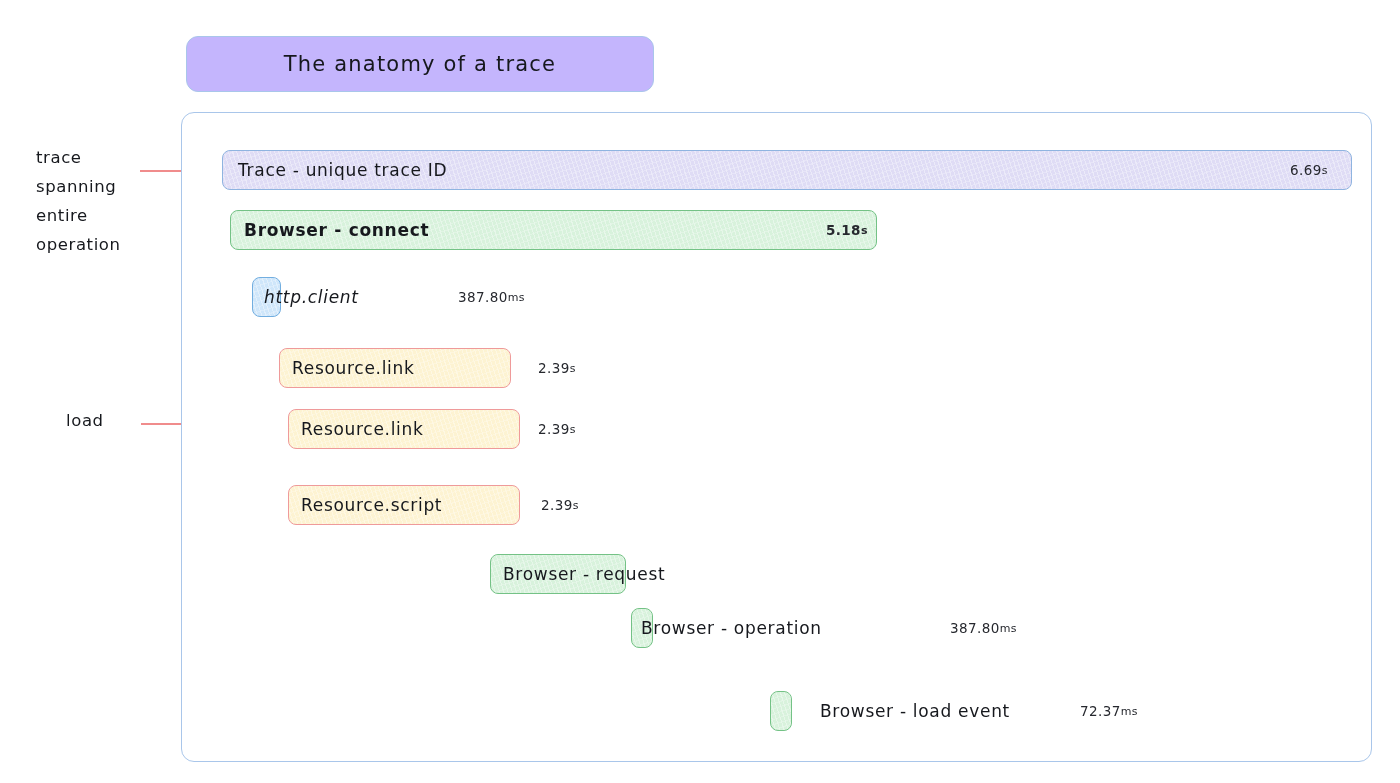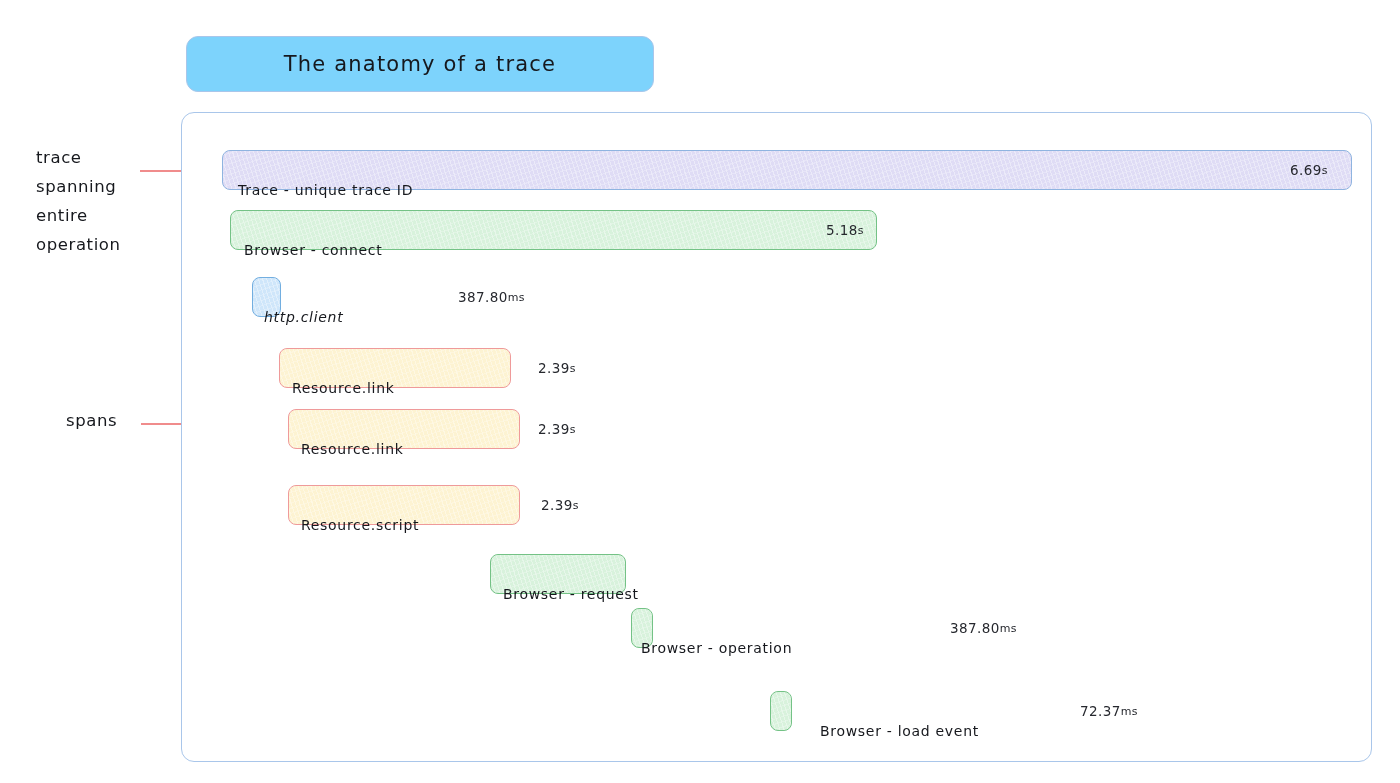--- a/index.html
+++ b/index.html
@@ -21,21 +21,21 @@
 
   
   #title-card {
     position: absolute;
     left: 186px;
     top: 36px;
     width: 468px;
     height: 56px;
     border: 1.6px solid #a9c6ea;
     border-radius: 12px;
-    background: #7dd3fc;
+    background: #c4b5fd;
     display: flex;
     align-items: center;
     justify-content: center;
     box-sizing: border-box;
   }
   #title-text {
     font-family: "DejaVu Sans", sans-serif;
     font-size: 21px;
     color: #16181d;
     letter-spacing: 1.2px;
@@ -106,26 +106,25 @@
     border-radius: 8px;
     height: 40px;
     top: 0;
   }
   .bar-label {
     position: absolute;
     top: 0;
     height: 40px;
     display: flex;
     align-items: center;
-    font-size: 14px;
+    font-size: 17px;
     color: #16181d;
     letter-spacing: 0.7px;
     white-space: nowrap;
     pointer-events: none;
-    margin-top: 20px;
   }
   .bar-duration {
     position: absolute;
     top: 0;
     height: 40px;
     display: flex;
     align-items: center;
     font-size: 13.5px;
     color: #26282e;
     letter-spacing: 0.4px;
@@ -161,36 +160,36 @@
     <span id="title-text">The anatomy of a trace</span>
   </div>
 
   <div id="annot-trace-label" class="annot-label">trace
 spanning
 entire
 operation</div>
   <div id="leader-trace-h" class="leader-h"></div>
   <div id="leader-trace-v" class="leader-v"></div>
 
-  <div id="annot-spans-label" class="annot-label">spans</div>
+  <div id="annot-spans-label" class="annot-label">load</div>
   <div id="leader-spans-h" class="leader-h"></div>
   <div id="leader-spans-v" class="leader-v"></div>
 
   <div id="trace-container"></div>
 
   <div id="rows-layer">
       <div class="row" style="left: 0px; top: 150px; width: 1400px;">
         <div class="bar tone-trace" style="left: 222px; width: 1130px;"></div>
         <div class="bar-label" style="left: 238px;">Trace - unique trace ID</div>
         <div class="bar-duration" style="left: 1290px;">
           <span>6.69</span>
           <span class="dur-unit">s</span>
         </div>
       </div>
-      <div class="row" style="left: 0px; top: 210px; width: 1400px;">
+      <div class="row" style="left: 0px; top: 210px; width: 1400px; font-weight: bold;">
         <div class="bar tone-green" style="left: 230px; width: 647px;"></div>
         <div class="bar-label" style="left: 244px;">Browser - connect</div>
         <div class="bar-duration" style="left: 826px;">
           <span>5.18</span>
           <span class="dur-unit">s</span>
         </div>
       </div>
       <div class="row" style="left: 0px; top: 277px; width: 1400px;">
         <div class="bar tone-blue" style="left: 252px; width: 29px;"></div>
         <div class="bar-label" style="left: 264px; font-style: italic;">http.client</div>

